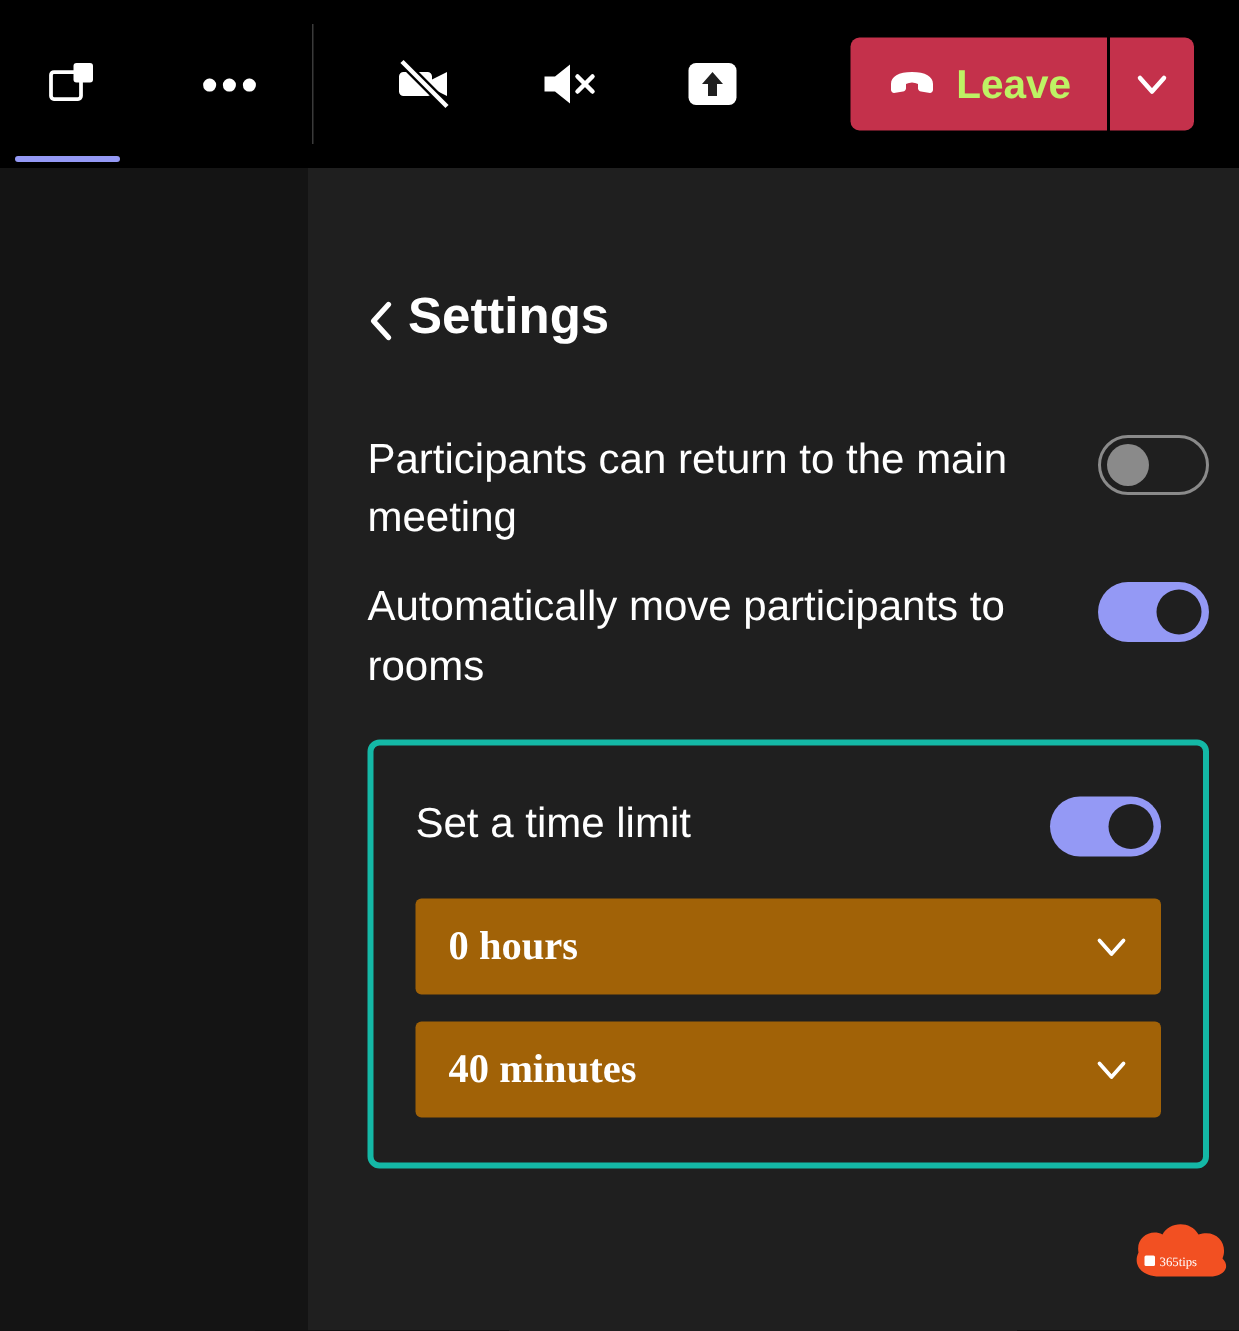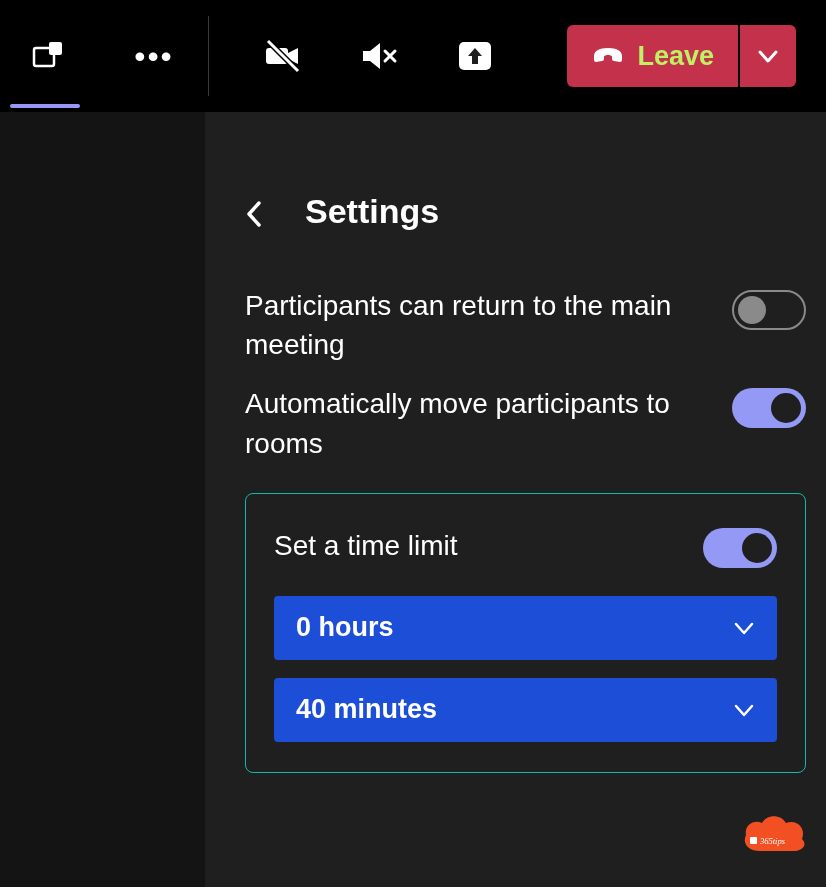--- a/index.html
+++ b/index.html
@@ -109,21 +109,21 @@
       background: #141414;
     }
     .content {
       flex: 1;
       background: #1f1f1f;
       padding: 80px 20px 30px 40px;
     }
     .settings-header {
       display: flex;
       align-items: center;
-      gap: 36px;
+      gap: 3px;
       margin-bottom: 55px;
     }
     .back-btn {
       width: 24px; height: 24px;
       color: #fff;
     }
     .back-btn svg { width: 18px; height: 28px; }
     .settings-title {
       font-size: 34px;
       font-weight: 700;
@@ -165,58 +165,58 @@
     }
     .toggle.off::after {
       content: "";
       position: absolute;
       left: 4px; top: 4px;
       width: 28px; height: 28px;
       border-radius: 50%;
       background: #8a8a8a;
     }
     .card {
-      border: 1px solid #14b8a6;
+      border: 4px solid #14b8a6;
       border-radius: 8px;
       padding: 30px 28px;
       margin-top: 30px;
     }
     .card-header {
       display: flex;
       align-items: center;
       justify-content: space-between;
       margin-bottom: 28px;
     }
     .card-title {
       font-size: 28px;
       font-weight: 400;
     }
     .dropdown {
-      background: #1d4ed8;
+      background: #a16207;
       border-radius: 4px;
       height: 64px;
       display: flex;
       align-items: center;
       justify-content: space-between;
       padding: 0 22px;
       margin-bottom: 18px;
+      font-family: Liberation Serif, serif;
     }
     .dropdown:last-child { margin-bottom: 0; }
     .dropdown-value {
       font-size: 27px;
       font-weight: 600;
     }
     .dropdown svg { width: 22px; height: 22px; color: #fff; }
     .badge {
       position: absolute;
       bottom: 28px;
-      right: 18px;
+      right: 5px;
       width: 68px;
       height: 48px;
-      font-style: italic;
     }
     .badge svg { width: 68px; height: 48px; }
   </style>
 </head>
 <body>
 
 <div class="topbar">
   <div class="topbar-left">
     <div class="rooms-btn">
       <svg viewBox="0 0 32 32">

